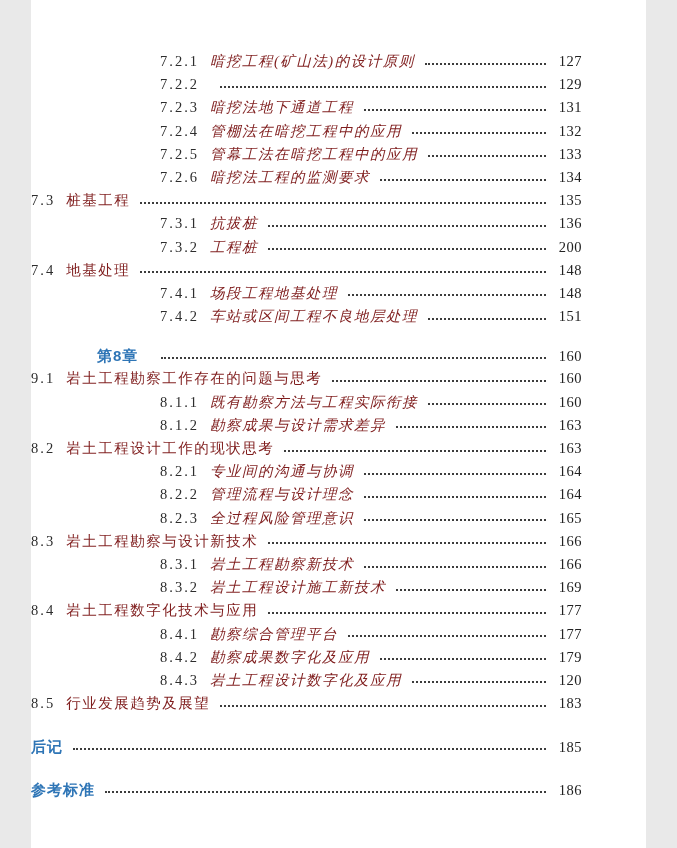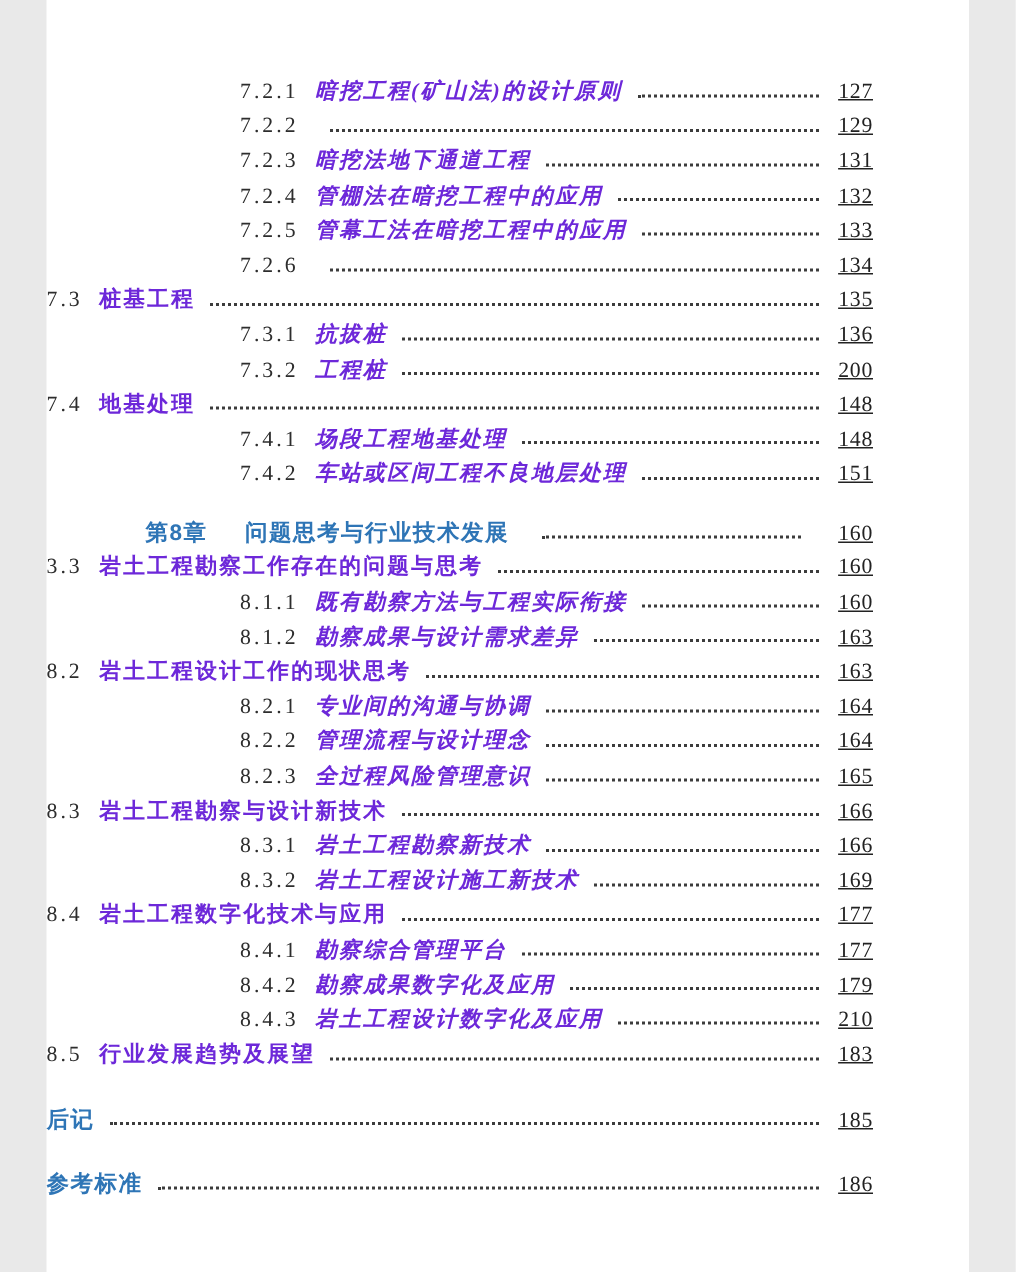--- a/index.html
+++ b/index.html
@@ -24,36 +24,35 @@
     display: flex;
     align-items: baseline;
     height: 23.2px;
     line-height: 23.2px;
     box-sizing: border-box;
     white-space: nowrap;
     font-size: 14.5px;
   }
   .row.section    { }
   .row.subsection { padding-left: 129px; }
-  .row.chapter    { padding-left: 66px; margin-top: 16px; gap: 12px; }
+  .row.chapter    { padding-left: 66px; margin-top: 16px; }
   .row.backmatter { margin-top: 20px; }
 
   .num {
     font-family: "Liberation Serif", serif;
     letter-spacing: 2px;
     margin-right: 11px;
     color: #2d2d2d;
   }
   .num:empty { display: none; }
 
   .title {
     font-family: "Liberation Serif", serif;
     letter-spacing: 1.5px;
-    color: #6d28d9;
-    font-weight: bold;
+    color: #7f1d1d;
   }
   .subsection .title { font-style: italic; }
 
   .chapter .num,
   .chapter .title,
   .backmatter .title {
     font-family: "Liberation Sans", sans-serif;
     font-weight: bold;
     font-style: normal;
     color: #2e75b6;
@@ -70,21 +69,20 @@
     border-bottom: 2px dotted #3c3c3c;
     margin: 0 8px 0 10px;
     transform: translateY(2px);
   }
   .pagenum {
     font-family: "Liberation Serif", serif;
     min-width: 28px;
     text-align: right;
     color: #222222;
     letter-spacing: 0.5px;
-    text-decoration: underline;
   }
 </style>
 </head>
 <body>
 
 <div class="page">
   <div class="toc" id="toc-list">
       <div class="row subsection">
         <span class="num">7.2.1</span>
         <span class="title">暗挖工程(矿山法)的设计原则</span>
@@ -109,20 +107,21 @@
         <span class="pagenum">132</span>
       </div>
       <div class="row subsection">
         <span class="num">7.2.5</span>
         <span class="title">管幕工法在暗挖工程中的应用</span>
         <span class="leader"></span>
         <span class="pagenum">133</span>
       </div>
       <div class="row subsection">
         <span class="num">7.2.6</span>
+        <span class="title">暗挖法工程的监测要求</span>
         <span class="leader"></span>
         <span class="pagenum">134</span>
       </div>
       <div class="row section">
         <span class="num">7.3</span>
         <span class="title">桩基工程</span>
         <span class="leader"></span>
         <span class="pagenum">135</span>
       </div>
       <div class="row subsection">
@@ -150,26 +149,25 @@
         <span class="pagenum">148</span>
       </div>
       <div class="row subsection">
         <span class="num">7.4.2</span>
         <span class="title">车站或区间工程不良地层处理</span>
         <span class="leader"></span>
         <span class="pagenum">151</span>
       </div>
       <div class="row chapter">
         <span class="num">第8章</span>
-        <span class="title">问题思考与行业技术发展</span>
         <span class="leader"></span>
         <span class="pagenum">160</span>
       </div>
       <div class="row section">
-        <span class="num">3.3</span>
+        <span class="num">9.1</span>
         <span class="title">岩土工程勘察工作存在的问题与思考</span>
         <span class="leader"></span>
         <span class="pagenum">160</span>
       </div>
       <div class="row subsection">
         <span class="num">8.1.1</span>
         <span class="title">既有勘察方法与工程实际衔接</span>
         <span class="leader"></span>
         <span class="pagenum">160</span>
       </div>
@@ -236,21 +234,21 @@
       <div class="row subsection">
         <span class="num">8.4.2</span>
         <span class="title">勘察成果数字化及应用</span>
         <span class="leader"></span>
         <span class="pagenum">179</span>
       </div>
       <div class="row subsection">
         <span class="num">8.4.3</span>
         <span class="title">岩土工程设计数字化及应用</span>
         <span class="leader"></span>
-        <span class="pagenum">210</span>
+        <span class="pagenum">120</span>
       </div>
       <div class="row section">
         <span class="num">8.5</span>
         <span class="title">行业发展趋势及展望</span>
         <span class="leader"></span>
         <span class="pagenum">183</span>
       </div>
       <div class="row backmatter">
         <span class="title">后记</span>
         <span class="leader"></span>

